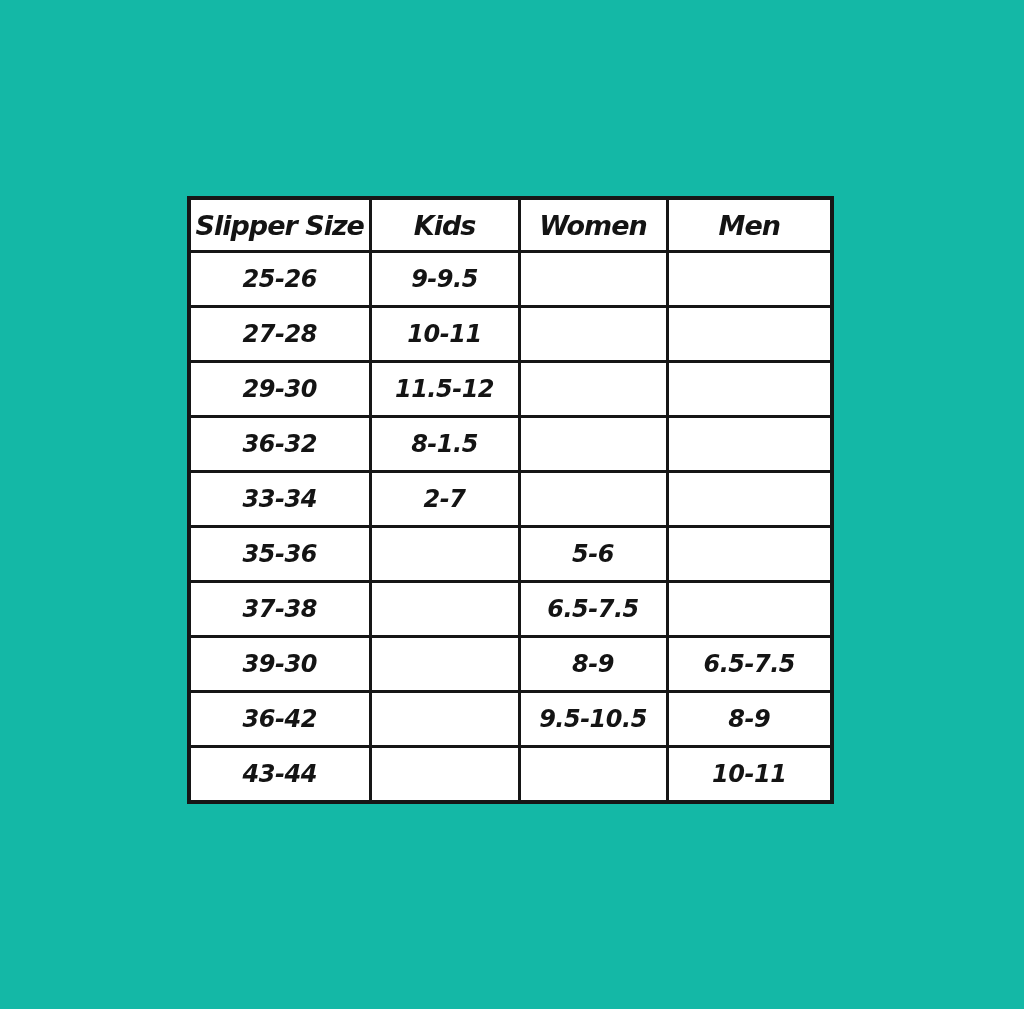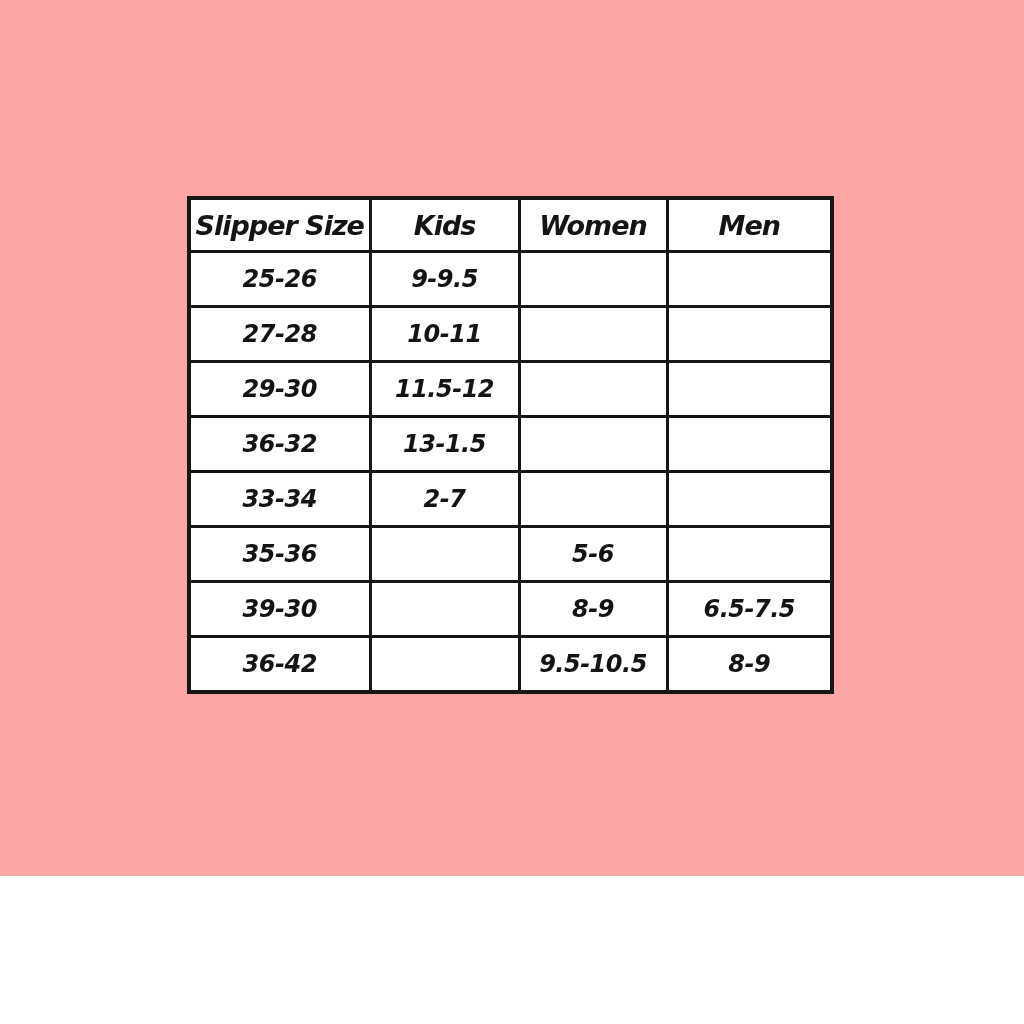--- a/index.html
+++ b/index.html
@@ -3,22 +3,22 @@
 <meta charset="utf-8">
 <style>
   html, body {
     margin: 0;
     padding: 0;
     background: #ffffff;
   }
   .stage {
     position: relative;
     width: 1024px;
-    height: 876px;
-    background: #fca5a5;
+    height: 1009px;
+    background: #14b8a6;
     overflow: hidden;
   }
   table.size-table {
     position: absolute;
     left: 187px;
     top: 196px;
     width: 643px;
     border-collapse: collapse;
     table-layout: fixed;
     border: 4px solid #161616;
@@ -85,43 +85,55 @@
           <td></td>
         </tr>
         <tr>
           <td>29-30</td>
           <td>11.5-12</td>
           <td></td>
           <td></td>
         </tr>
         <tr>
           <td>36-32</td>
-          <td>13-1.5</td>
+          <td>8-1.5</td>
           <td></td>
           <td></td>
         </tr>
         <tr>
           <td>33-34</td>
           <td>2-7</td>
           <td></td>
           <td></td>
         </tr>
         <tr>
           <td>35-36</td>
           <td></td>
           <td>5-6</td>
           <td></td>
         </tr>
         <tr>
+          <td>37-38</td>
+          <td></td>
+          <td>6.5-7.5</td>
+          <td></td>
+        </tr>
+        <tr>
           <td>39-30</td>
           <td></td>
           <td>8-9</td>
           <td>6.5-7.5</td>
         </tr>
         <tr>
           <td>36-42</td>
           <td></td>
           <td>9.5-10.5</td>
           <td>8-9</td>
         </tr>
+        <tr>
+          <td>43-44</td>
+          <td></td>
+          <td></td>
+          <td>10-11</td>
+        </tr>
       </tbody>
   </table>
 </div>
 
 </body></html>

